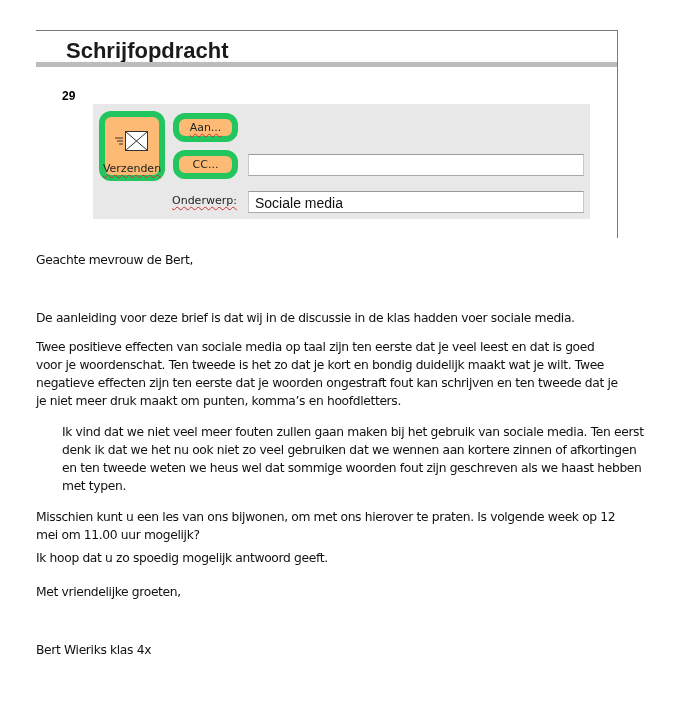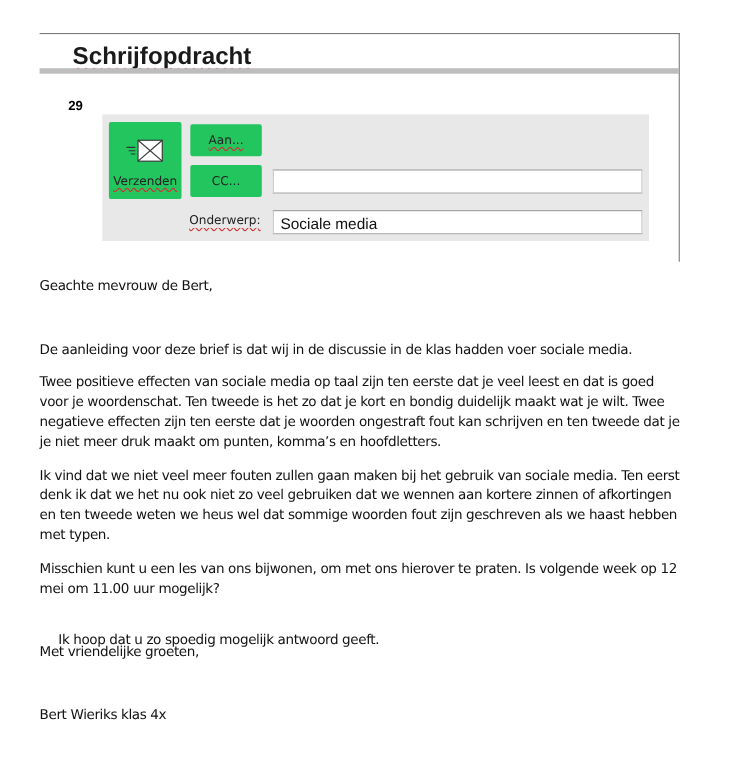--- a/index.html
+++ b/index.html
@@ -4,21 +4,21 @@
 <style>
   html, body { margin: 0; padding: 0; background: #ffffff; }
   body { width: 675px; height: 701px; position: relative; overflow: hidden; font-family: "Liberation Sans", sans-serif; color: #000; }
   .frame-top { position: absolute; left: 36px; top: 30px; width: 582px; height: 1px; background: #7a7a7a; }
   .frame-right { position: absolute; left: 617px; top: 30px; width: 1px; height: 208px; background: #7a7a7a; }
   .title { position: absolute; left: 66px; top: 38px; font-size: 22px; font-weight: bold; color: #1a1a1a;
            text-decoration: underline wavy #d03030; text-decoration-thickness: 1px; text-underline-offset: 3px; }
   .gray-bar { position: absolute; left: 36px; top: 62px; width: 581px; height: 5px; background: #bdbdbd; }
   .qnum { position: absolute; left: 62px; top: 89px; font-size: 12px; font-weight: bold; }
   .panel { position: absolute; left: 93px; top: 104px; width: 497px; height: 115px; background: #e8e8e8; }
-  .btn { position: absolute; background: #22c55e; border: 2px solid #22c55e; border-radius: 2px; box-sizing: border-box;
+  .btn { position: absolute; background: #fdba74; border: 6px solid #22c55e; border-radius: 12px; box-sizing: border-box;
          font-family: "DejaVu Sans", sans-serif; font-size: 11px; color: #222; display: flex; align-items: center; justify-content: center; cursor: pointer; }
   .send-btn { left: 6px; top: 7px; width: 66px; height: 70px; flex-direction: column; justify-content: flex-start; padding-top: 12px; }
   .send-btn .lbl { margin-top: 6px; text-decoration: underline wavy #d03030; text-decoration-thickness: 1px; text-underline-offset: 2px; }
   .aan-btn { left: 80px; top: 9px; width: 65px; height: 29px; }
   .cc-btn { left: 80px; top: 46px; width: 65px; height: 29px; }
   .aan-btn span { text-decoration: underline wavy #d03030; text-decoration-thickness: 1px; text-underline-offset: 2px; }
   .subj-label { position: absolute; left: 79px; top: 90px; font-family: "DejaVu Sans", sans-serif; font-size: 11px; color: #222;
                 text-decoration: underline wavy #d03030; text-decoration-thickness: 1px; text-underline-offset: 2px; }
   .field { position: absolute; left: 155px; width: 336px; height: 22px; background: #fff; box-sizing: border-box;
            border: 1px solid #c8c8c8; border-top-color: #9a9a9a; border-bottom-color: #a8a8a8;
@@ -60,18 +60,18 @@
   </div>
   <div class="subj-label">Onderwerp:</div>
   <div class="field f-cc"></div>
   <div class="field f-subj">Sociale media</div>
 </div>
 
 <div class="body-text" style="top:0;">
   <p class="p" style="top:251px;">Geachte mevrouw de Bert,</p>
   <p class="p" style="top:309px;">De aanleiding voor deze brief is dat wij in de discussie in de klas hadden voer sociale media.</p>
   <p class="p" style="top:338px;">Twee positieve effecten van sociale media op taal zijn ten eerste dat je veel leest en dat is goed voor je woordenschat. Ten tweede is het zo dat je kort en bondig duidelijk maakt wat je wilt. Twee negatieve effecten zijn ten eerste dat je woorden ongestraft fout kan schrijven en ten tweede dat je je niet meer druk maakt om punten, komma’s en hoofdletters.</p>
-  <p class="p" style="top:423px;">Ik vind dat we niet veel meer fouten zullen gaan maken bij het gebruik van sociale media. Ten eerst denk ik dat we het nu ook niet zo veel gebruiken dat we wennen aan kortere zinnen of afkortingen en ten tweede weten we heus wel dat sommige woorden fout zijn geschreven als we haast hebben met typen.</p>
+  <p class="p" style="top:423px;margin-left:26px;">Ik vind dat we niet veel meer fouten zullen gaan maken bij het gebruik van sociale media. Ten eerst denk ik dat we het nu ook niet zo veel gebruiken dat we wennen aan kortere zinnen of afkortingen en ten tweede weten we heus wel dat sommige woorden fout zijn geschreven als we haast hebben met typen.</p>
   <p class="p" style="top:508px;">Misschien kunt u een les van ons bijwonen, om met ons hierover te praten. Is volgende week op 12 mei om 11.00 uur mogelijk?</p>
-  <p class="p" style="top:572px;margin-left:17px;">Ik hoop dat u zo spoedig mogelijk antwoord geeft.</p>
+  <p class="p" style="top:549px;">Ik hoop dat u zo spoedig mogelijk antwoord geeft.</p>
   <p class="p" style="top:583px;">Met vriendelijke groeten,</p>
   <p class="p" style="top:641px;">Bert Wieriks klas 4x</p>
 </div>
 
 </body></html>

